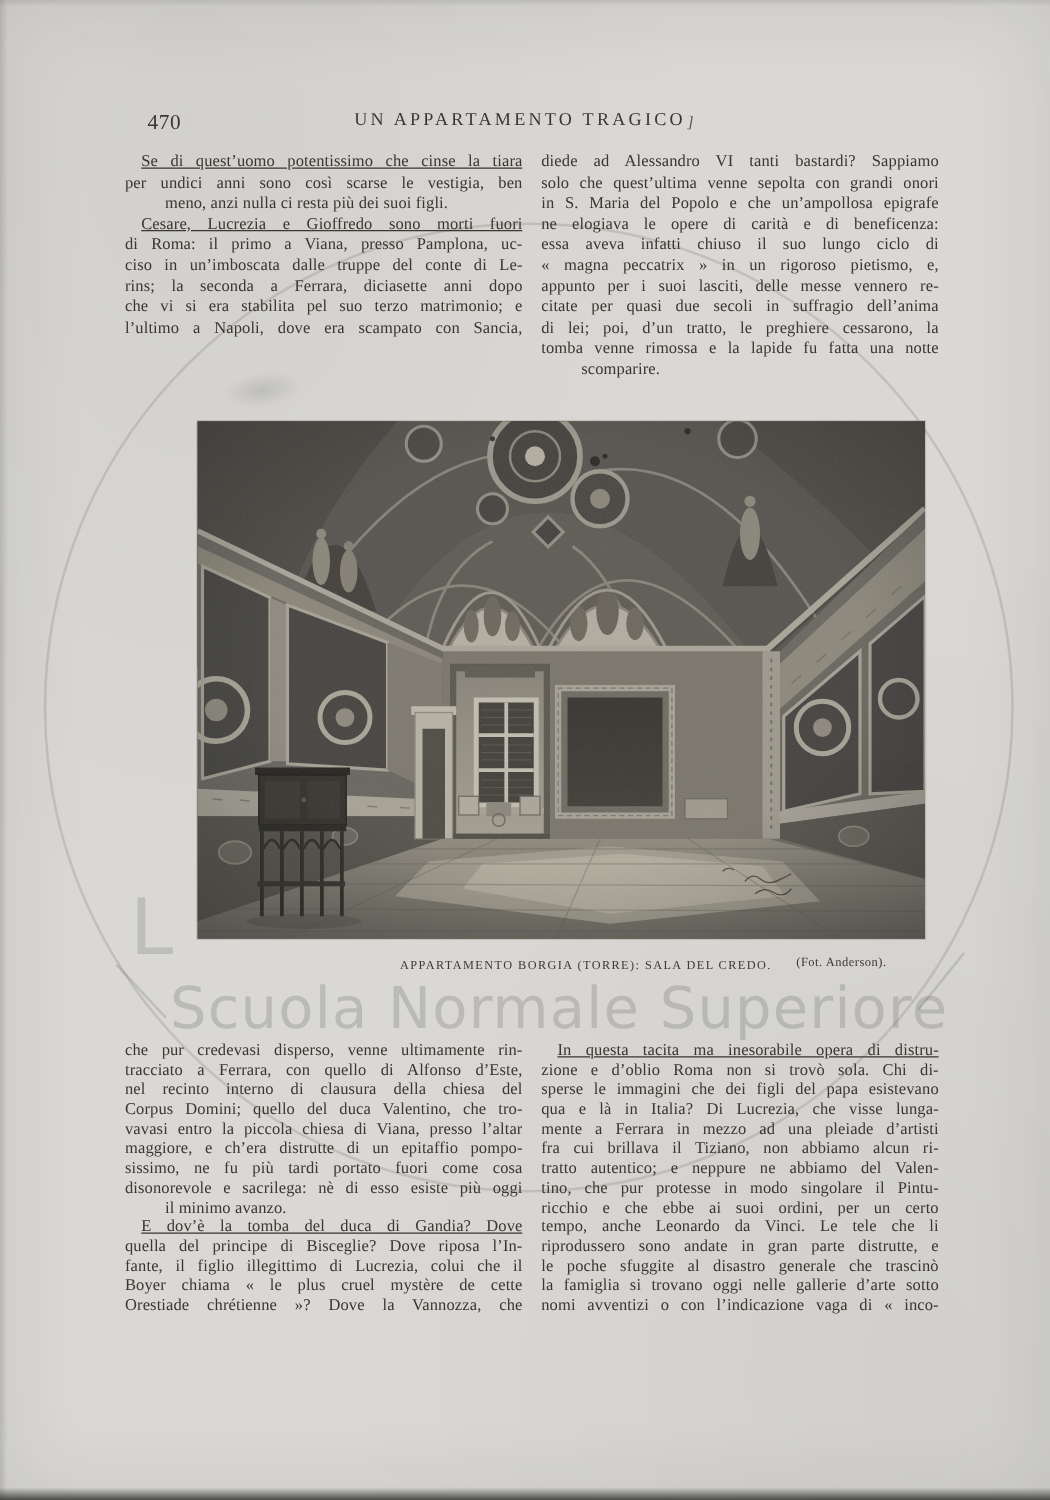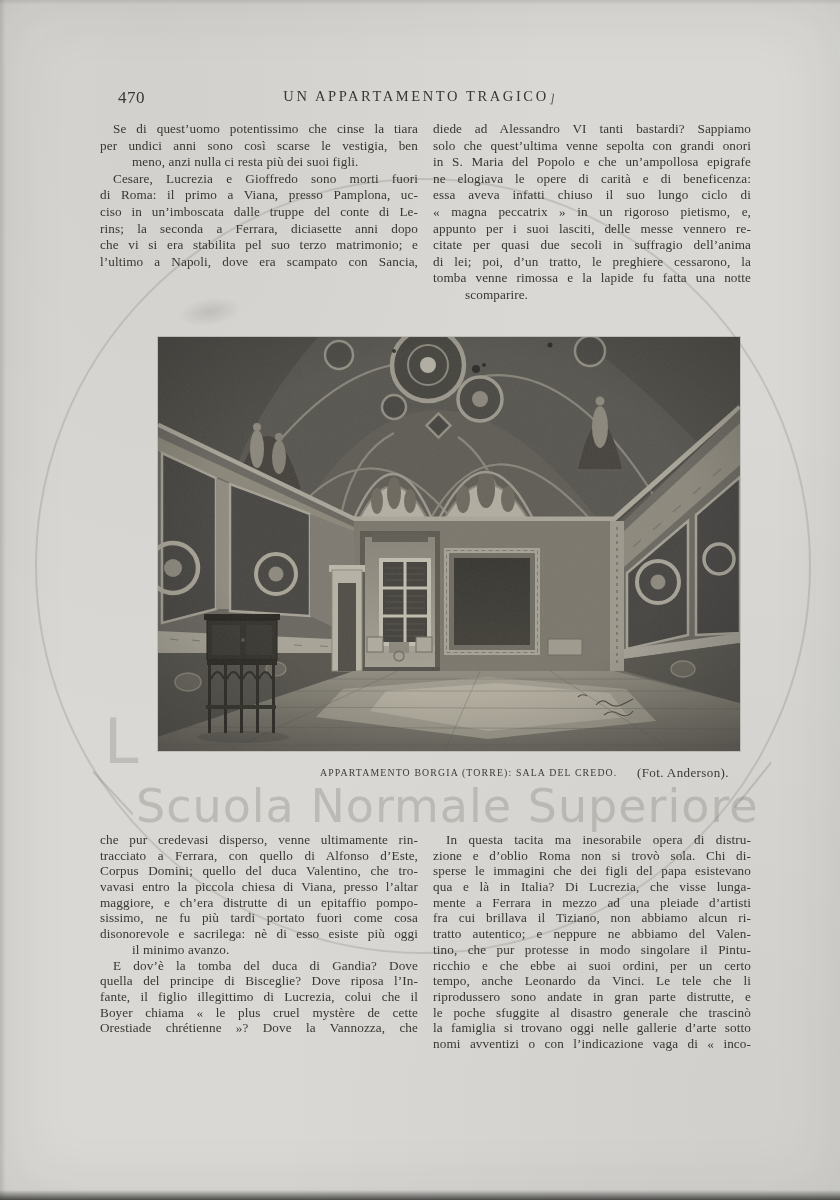--- a/index.html
+++ b/index.html
@@ -30,30 +30,30 @@
   .col-br{left:433px;top:832px;}
   .top .tline{height:16.6px;line-height:16.6px;}
   .bottom .tline{height:15.7px;line-height:15.7px;}
   .tline{
     text-align:justify;
     text-align-last:justify;
     overflow:hidden;
     white-space:normal;
   }
   .tline.end{text-align-last:left;margin-left:32px;}
-  .tline.ind{text-indent:13px;}
+  .tline.ind{text-indent:13px;text-decoration:underline;}
   
   .photo{
     position:absolute;left:158px;top:337px;width:582px;height:414px;
     margin:0;padding:0;background:#6f6c64;
     outline:1px solid rgba(40,40,36,0.15);
   }
   .photo svg{display:block;}
   .caption{position:absolute;top:767px;left:320px;font-size:9.8px;letter-spacing:1.15px;color:#3d3a34;white-space:nowrap;}
-  .credit{position:absolute;top:765px;left:637px;font-size:13px;letter-spacing:0.4px;color:#3d3a34;white-space:nowrap;}
+  .credit{position:absolute;top:765px;left:637px;font-size:10px;letter-spacing:0.4px;color:#3d3a34;white-space:nowrap;}
   
   .wm-circle{
     position:absolute;left:35px;top:178px;width:772px;height:772px;
     border:2px solid rgba(122,122,115,0.26);border-radius:50%;
   }
   .wm-text{
     position:absolute;left:136px;top:779px;
     font-family:"DejaVu Sans","Liberation Sans",sans-serif;
     font-size:46px;letter-spacing:1px;
     color:rgba(118,118,112,0.30);white-space:nowrap;
@@ -316,20 +316,21 @@
   </figure>
 
   <div class="caption">APPARTAMENTO BORGIA (TORRE): SALA DEL CREDO.</div>
   <div class="credit">(Fot. Anderson).</div>
 
   <section class="bottom">
     <div class="col col-bl">
 
     <div class="tline">che pur credevasi disperso, venne ultimamente rin-</div>
         <div class="tline">tracciato a Ferrara, con quello di Alfonso d’Este,</div>
+        <div class="tline">nel recinto interno di clausura della chiesa del</div>
         <div class="tline">Corpus Domini; quello del duca Valentino, che tro-</div>
         <div class="tline">vavasi entro la piccola chiesa di Viana, presso l’altar</div>
         <div class="tline">maggiore, e ch’era distrutte di un epitaffio pompo-</div>
         <div class="tline">sissimo, ne fu più tardi portato fuori come cosa</div>
         <div class="tline">disonorevole e sacrilega: nè di esso esiste più oggi</div>
         <div class="tline end">il minimo avanzo.</div>
         <div class="tline ind">E dov’è la tomba del duca di Gandia? Dove</div>
         <div class="tline">quella del principe di Bisceglie? Dove riposa l’In-</div>
         <div class="tline">fante, il figlio illegittimo di Lucrezia, colui che il</div>
         <div class="tline">Boyer chiama « le plus cruel mystère de cette</div>

